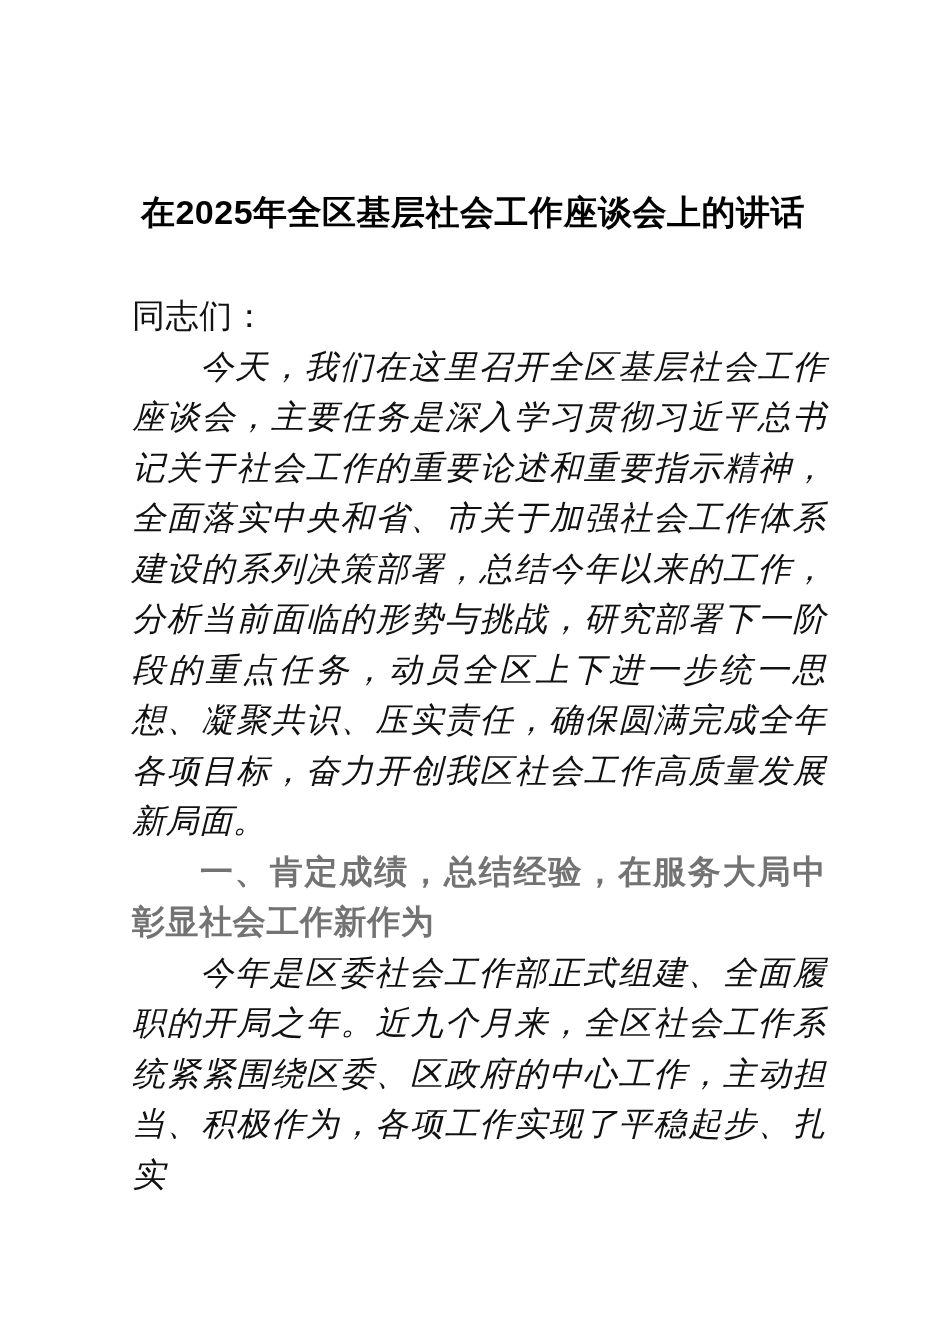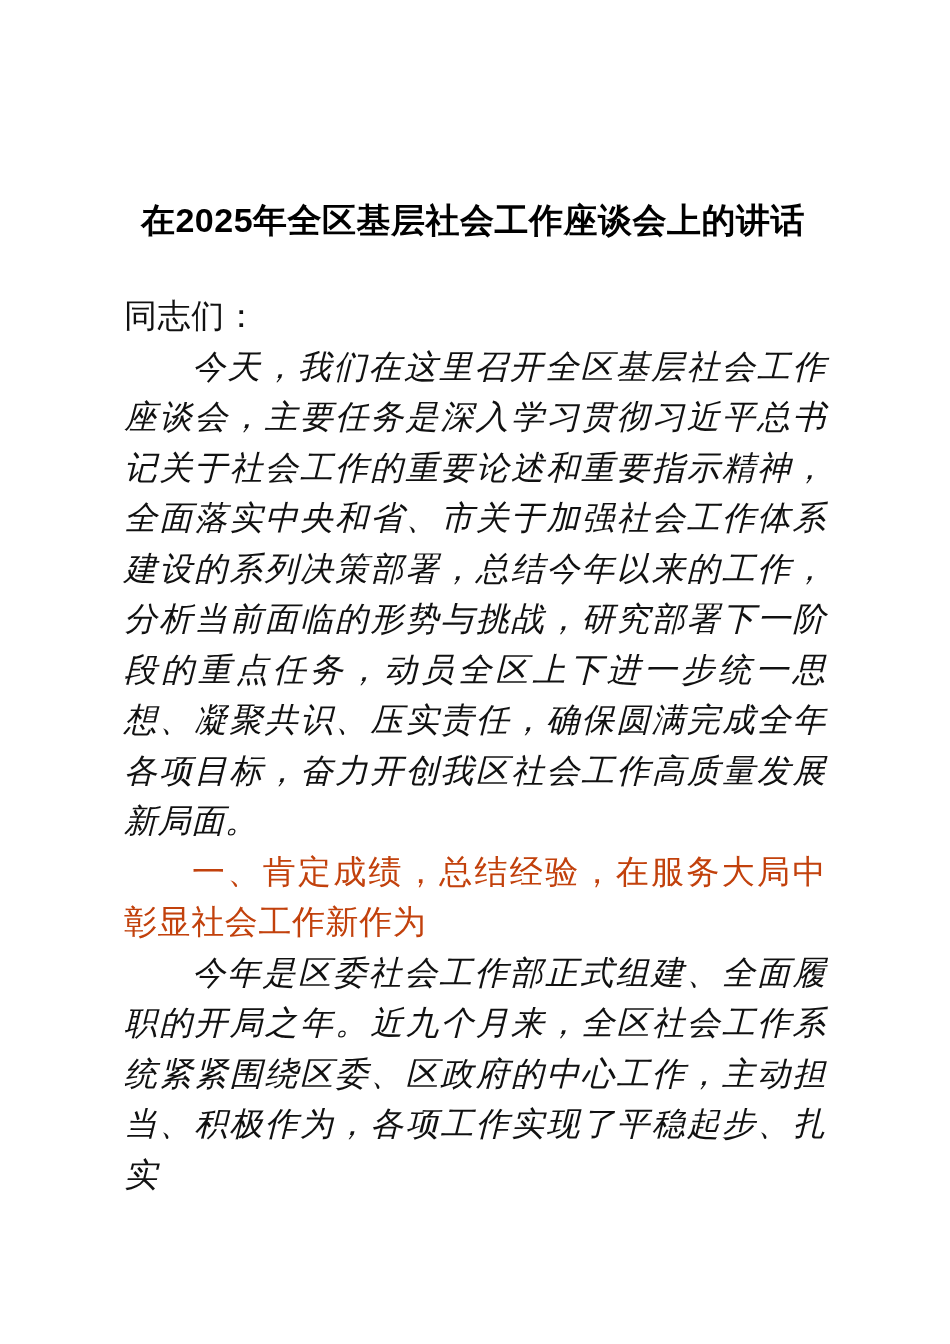--- a/index.html
+++ b/index.html
@@ -31,41 +31,41 @@
     left: 120px;
     top: 0;
     width: 706px;
   }
 
   .doc-title {
     margin: 0;
     padding: 0;
     position: absolute;
     left: 0;
-    top: 196px;
+    top: 188px;
     width: 706px;
     text-align: center;
     font-family: "Liberation Sans", "DejaVu Sans", sans-serif;
     font-weight: bold;
     font-size: 34px;
     line-height: 48px;
     color: #000000;
     letter-spacing: 0.5px;
     white-space: nowrap;
   }
 
   .content {
     position: absolute;
     left: 0;
     top: 291px;
     width: 706px;
   }
 
   .para {
-    margin: 0 0 0 4px;
+    margin: 0 0 0 12px;
     padding: 0;
     font-family: "DejaVu Serif", "Liberation Serif", serif;
     font-size: 33px;
     line-height: 50.5px;
     color: #111111;
     text-align: justify;
     text-align-last: left;
     text-justify: inter-character;
     letter-spacing: 0.6px;
     word-break: break-all;
@@ -75,23 +75,23 @@
   .para.salutation {
     text-indent: 0;
   }
 
   .para.indent {
     text-indent: 68px;
     font-style: italic;
   }
 
   .para.heading {
-    font-weight: normal;
+    font-weight: bold;
     text-indent: 68px;
-    color: #c2410c;
+    color: #737373;
   }
 </style>
 </head>
 <body>
 
 <div class="page">
 
   <div class="doc-body">
 
     <h1 class="doc-title">在2025年全区基层社会工作座谈会上的讲话</h1>

